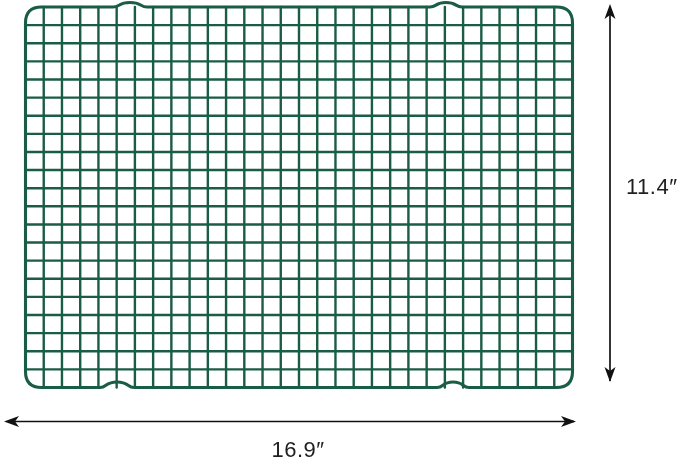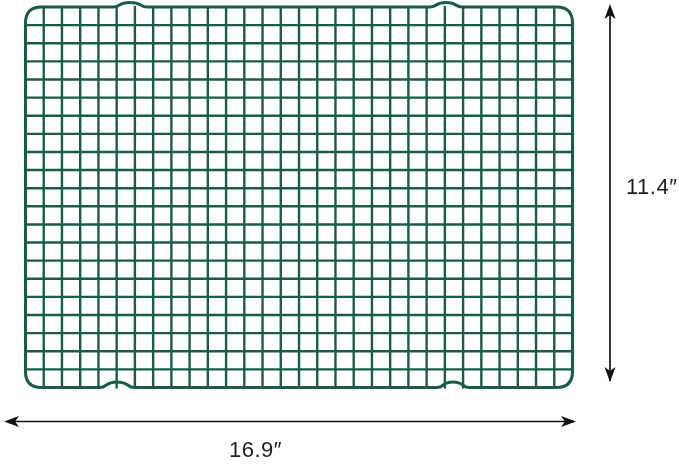--- a/index.html
+++ b/index.html
@@ -26,23 +26,24 @@
     font-size: 22px;
     line-height: 1;
     letter-spacing: 0.5px;
     white-space: nowrap;
   }
   .dim-label.height {
     left: 626px;
     top: 176px;
   }
   .dim-label.width {
-    left: 229px;
+    left: 238px;
     top: 439px;
     width: 120px;
+    text-align: center;
   }
 </style>
 </head>
 <body>
 
 <div class="canvas" style="background: rgb(255, 255, 255);">
   <svg id="scene" width="679" height="465" viewBox="0 0 679 465">
       <g>
         <g stroke="#1a5d45" stroke-width="2.4" stroke-linecap="round">
           <line x1="25.5" y1="25.11904761904762" x2="572.5" y2="25.11904761904762"></line>

